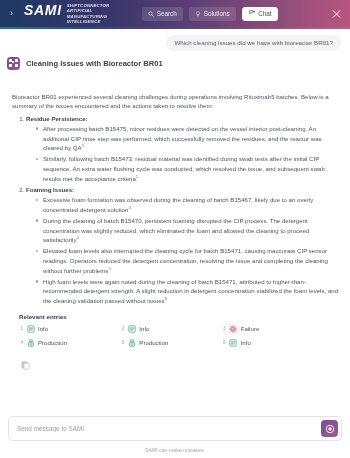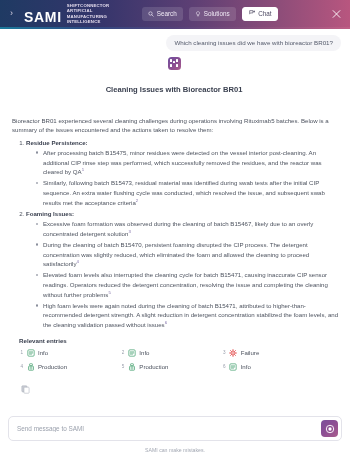--- a/index.html
+++ b/index.html
@@ -38,23 +38,24 @@
     color: #d9d2e4;
     font-size: 9px;
     line-height: 1;
     width: 11px;
     text-align: center;
     cursor: pointer;
     flex: 0 0 auto;
   }
   .brand {
     display: flex;
-    align-items: flex-end;
+    align-items: flex-start;
     margin-left: 7px;
     flex: 0 0 auto;
+    font-style: italic;
   }
   .brand-name {
     color: #ffffff;
     font-size: 14px;
     font-weight: bold;
     letter-spacing: 0.7px;
     line-height: 1;
   }
   .brand-sub {
     margin-left: 5px;
@@ -126,23 +127,22 @@
     line-height: 1.35;
     max-width: 205px;
   }
 
   .answer {
     padding: 6px 9px 0 7px;
   }
   .answer-head {
     display: flex;
     align-items: center;
-    gap: 15px;
+    gap: 6px;
     margin-bottom: 22px;
-    flex-direction: column;
   }
   .bot-avatar {
     width: 13px;
     height: 13px;
     border-radius: 3.5px;
     flex: 0 0 13px;
     background: linear-gradient(135deg, #6f4f9e 0%, #8c4f92 55%, #a85b8c 100%);
     position: relative;
     overflow: hidden;
   }

